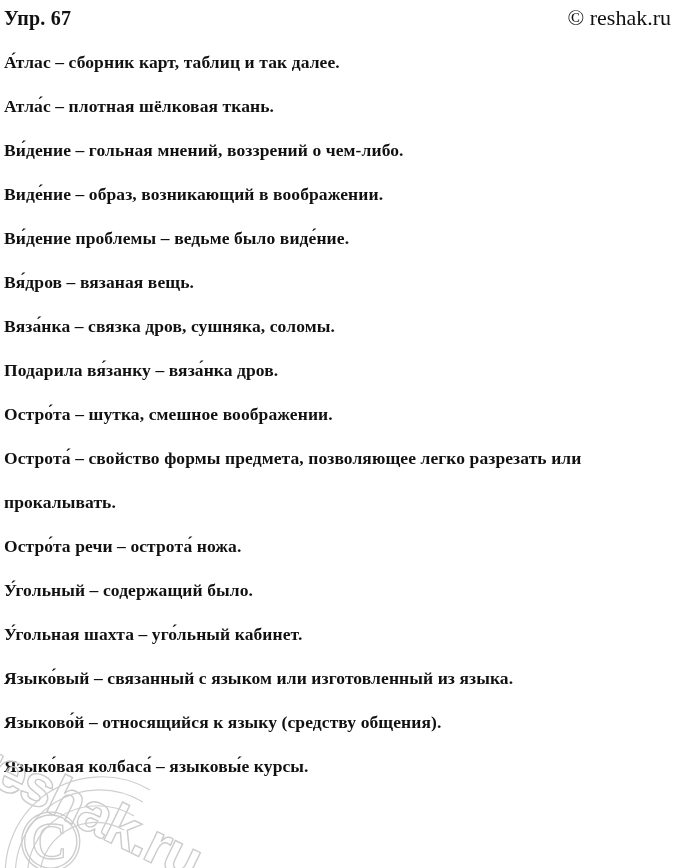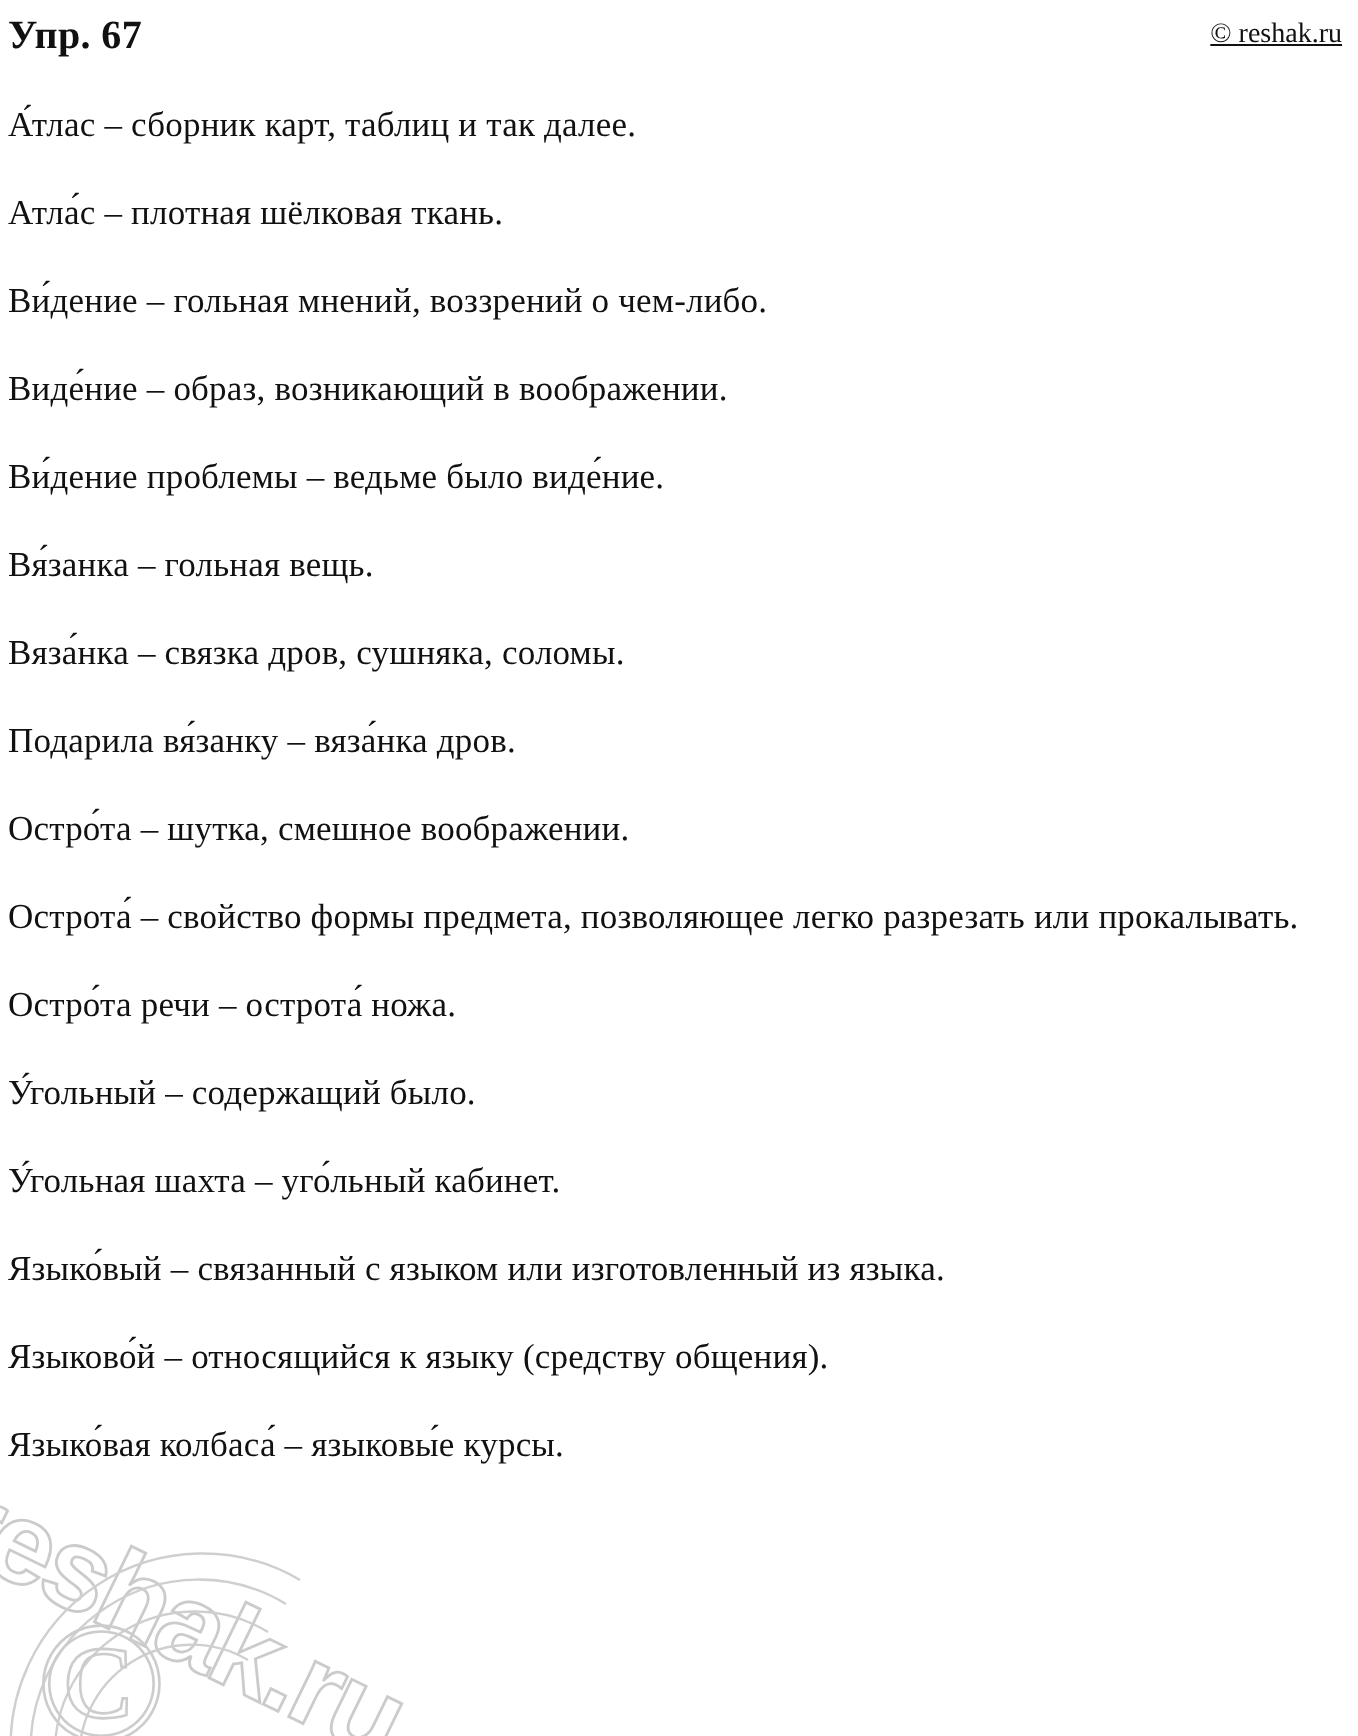--- a/index.html
+++ b/index.html
@@ -35,31 +35,31 @@
     justify-content: space-between;
   }
   .ex-title {
     font-size: 20px;
     font-weight: bold;
     line-height: 24px;
     letter-spacing: 0.2px;
     white-space: nowrap;
   }
   .copyright {
-    font-size: 14px;
+    font-size: 22px;
     line-height: 24px;
     white-space: nowrap;
     padding-right: 2px;
-    text-decoration: underline;
   }
 
   
   .content {
     position: relative;
     margin-top: 10px;
+    font-weight: bold;
   }
   .line {
     font-size: 17.5px;
     line-height: 44px;
     white-space: nowrap;
     letter-spacing: 0.1px;
   }
   .line.wrap {
     white-space: normal;
     max-width: 672px;
@@ -117,21 +117,21 @@
     <div class="copyright">© reshak.ru</div>
   </div>
 
   <div class="content">
 
   <div class="line">А́тлас – сборник карт, таблиц и так далее.</div>
       <div class="line">Атла́с – плотная шёлковая ткань.</div>
       <div class="line">Ви́дение – гольная мнений, воззрений о чем-либо.</div>
       <div class="line">Виде́ние – образ, возникающий в воображении.</div>
       <div class="line">Ви́дение проблемы – ведьме было виде́ние.</div>
-      <div class="line">Вя́занка – гольная вещь.</div>
+      <div class="line">Вя́дров – вязаная вещь.</div>
       <div class="line">Вяза́нка – связка дров, сушняка, соломы.</div>
       <div class="line">Подарила вя́занку – вяза́нка дров.</div>
       <div class="line">Остро́та – шутка, смешное воображении.</div>
       <div class="line wrap">Острота́ – свойство формы предмета, позволяющее легко разрезать или прокалывать.</div>
       <div class="line">Остро́та речи – острота́ ножа.</div>
       <div class="line">У́гольный – содержащий было.</div>
       <div class="line">У́гольная шахта – уго́льный кабинет.</div>
       <div class="line">Языко́вый – связанный с языком или изготовленный из языка.</div>
       <div class="line">Языково́й – относящийся к языку (средству общения).</div>
       <div class="line">Языко́вая колбаса́ – языковы́е курсы.</div>

